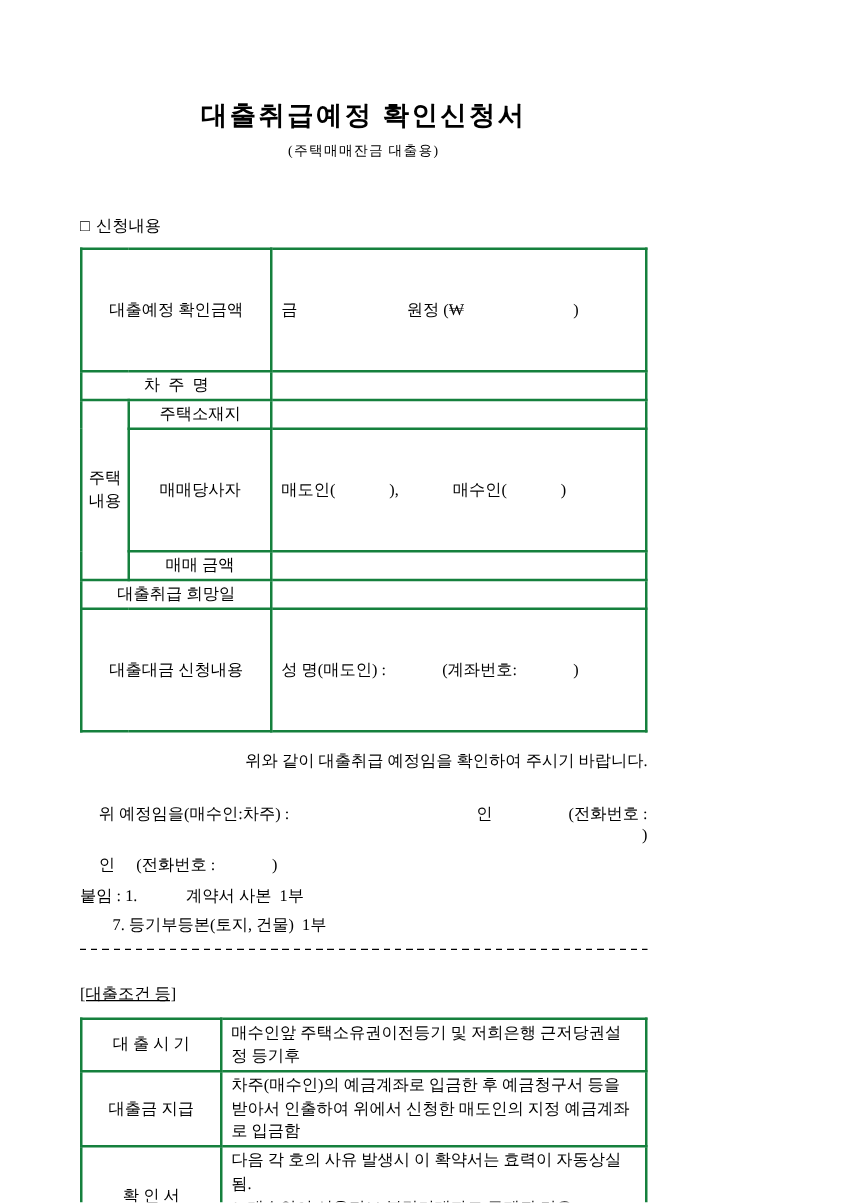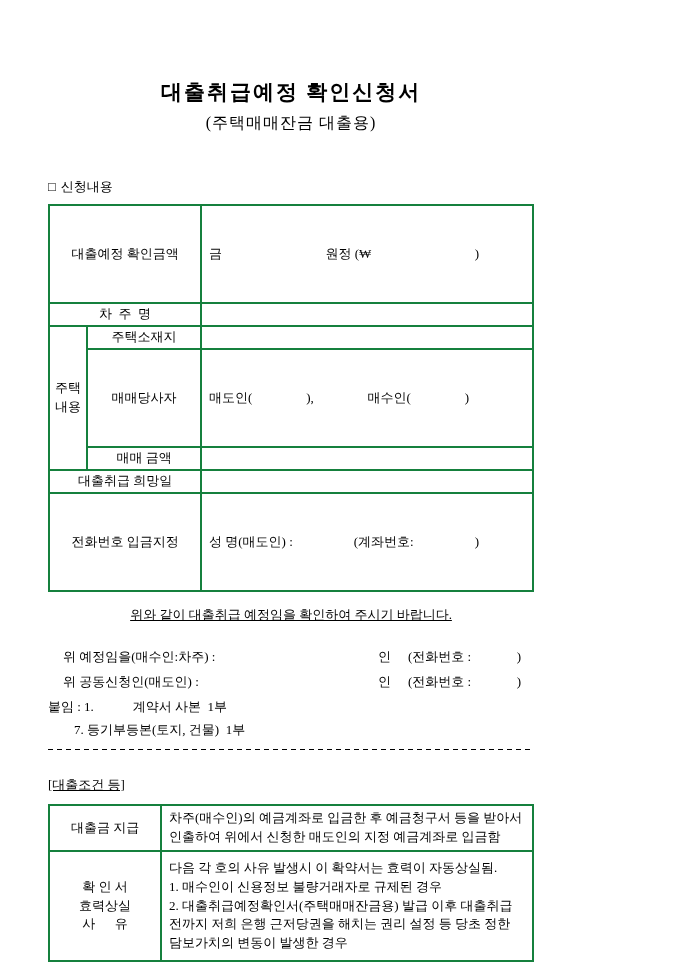--- a/index.html
+++ b/index.html
@@ -1,38 +1,38 @@
 <!DOCTYPE html>
 <html><head>
 <meta charset="utf-8">
 <style>
   html,body{margin:0;padding:0;background:#ffffff;color:#000;
     font-family:"Liberation Serif","DejaVu Serif",serif;}
-  .page{width:582px;height:962px;box-sizing:border-box;padding:0 48px;overflow:hidden;background:#fff;}
+  .page{width:582px;height:962px;box-sizing:border-box;padding:0 64px;overflow:hidden;background:#fff;}
   .title{margin:78px 0 0;text-align:center;font-size:21px;font-weight:bold;letter-spacing:2px;}
-  .subtitle{margin-top:7px;text-align:center;font-size:16px;letter-spacing:1px;white-space:pre-wrap;}
+  .subtitle{margin-top:7px;text-align:center;font-size:11px;letter-spacing:1px;white-space:pre-wrap;}
   .recipient{margin-top:28px;margin-left:70px;font-size:13px;}
   .section-label{margin-top:44px;font-size:13px;}
   .section-label .box{margin-right:5px;}
   .tbl{border-collapse:collapse;width:100%;font-size:13px;margin-top:8px;table-layout:fixed;}
   .tbl td{border:2px solid #15803d;height:22px;padding:1px 7px;white-space:pre-wrap;line-height:1.45;vertical-align:middle;box-sizing:border-box;}
   .tbl .lbl{text-align:center;padding:1px 2px;}
   .spread{display:flex;justify-content:space-between;align-items:center;}
   .pr40{padding-right:46px;}
   .pr52{padding-right:56px;gap:36px;}
   .c1{width:38px;}.c2{width:114px;}
   .cc1{width:112px;}
-  .center-text{text-align:center;font-size:13px;white-space:pre-wrap;text-decoration:underline;}
+  .center-text{text-align:right;font-size:13px;white-space:pre-wrap;}
   .confirm1{margin-top:14px;}
   .confirm2{margin-top:16px;}
   .sig{display:flex;margin-left:15px;font-size:13px;margin-top:7px;}
   .sig.first{margin-top:24px;}
   .sig-label{width:315px;white-space:pre-wrap;}
   .sig-seal{width:30px;}
-  .sig-phone{white-space:pre-wrap;}
+  .sig-phone{white-space:pre-wrap;text-align:right;}
   .attach{font-size:13px;white-space:pre-wrap;margin-top:5px;}
   .attach.first{margin-top:7px;}
   .divider{margin-top:10px;height:1px;background:repeating-linear-gradient(90deg,#000 0 5px,transparent 5px 9px);}
   .cond-title{margin-top:26px;font-size:13px;text-decoration:underline;}
   .t2{margin-top:10px;}
   .t2 tr.h2 td{height:46px;}
   .t2 tr.h3 td{height:110px;}
 </style>
 </head>
 <body>
@@ -86,59 +86,62 @@
     </tr>
     <tr>
       <td class="lbl">매매 금액</td>
       <td></td>
     </tr>
     <tr>
       <td colspan="2" class="lbl">대출취급 희망일</td>
       <td></td>
     </tr>
     <tr>
-      <td colspan="2" class="lbl">전화번호 입금지정</td>
+      <td colspan="2" class="lbl">대출대금 신청내용</td>
       <td>
         <div class="spread pr40">
           <span>성 명(매도인) :</span>
           <span>(계좌번호:</span>
           <span>)</span>
         </div>
       </td>
     </tr>
   </tbody>
     </table>
 
   <div class="center-text confirm1">위와 같이 대출취급 예정임을 확인하여 주시기 바랍니다.</div>
 
   <div class="sig first">
     <span class="sig-label">위 예정임을(매수인:차주) :</span>
     <span class="sig-seal">인</span>
     <span class="sig-phone">(전화번호 :              )</span>
   </div>
   <div class="sig">
-    <span class="sig-label">위 공동신청인(매도인) :</span>
     <span class="sig-seal">인</span>
     <span class="sig-phone">(전화번호 :              )</span>
   </div>
 
   <div class="attach first">붙임 : 1.            계약서 사본  1부</div>
   <div class="attach">        7. 등기부등본(토지, 건물)  1부</div>
 
   <div class="divider"></div>
 
 
   <div class="cond-title">[대출조건 등]</div>
 
   <table class="tbl t2">
     <colgroup>
         <col class="cc1">
         <col>
       </colgroup>
     <tbody>
+        <tr>
+      <td class="lbl">대 출 시 기</td>
+      <td>매수인앞 주택소유권이전등기 및 저희은행 근저당권설정 등기후</td>
+    </tr>
     <tr class="h2">
       <td class="lbl">대출금 지급</td>
       <td>차주(매수인)의 예금계좌로 입금한 후 예금청구서 등을 받아서 인출하여 위에서 신청한 매도인의 지정 예금계좌로 입금함</td>
     </tr>
     <tr class="h3">
       <td class="lbl">확 인 서
 효력상실
 사      유</td>
       <td>다음 각 호의 사유 발생시 이 확약서는 효력이 자동상실됨.
 1. 매수인이 신용정보 불량거래자로 규제된 경우

